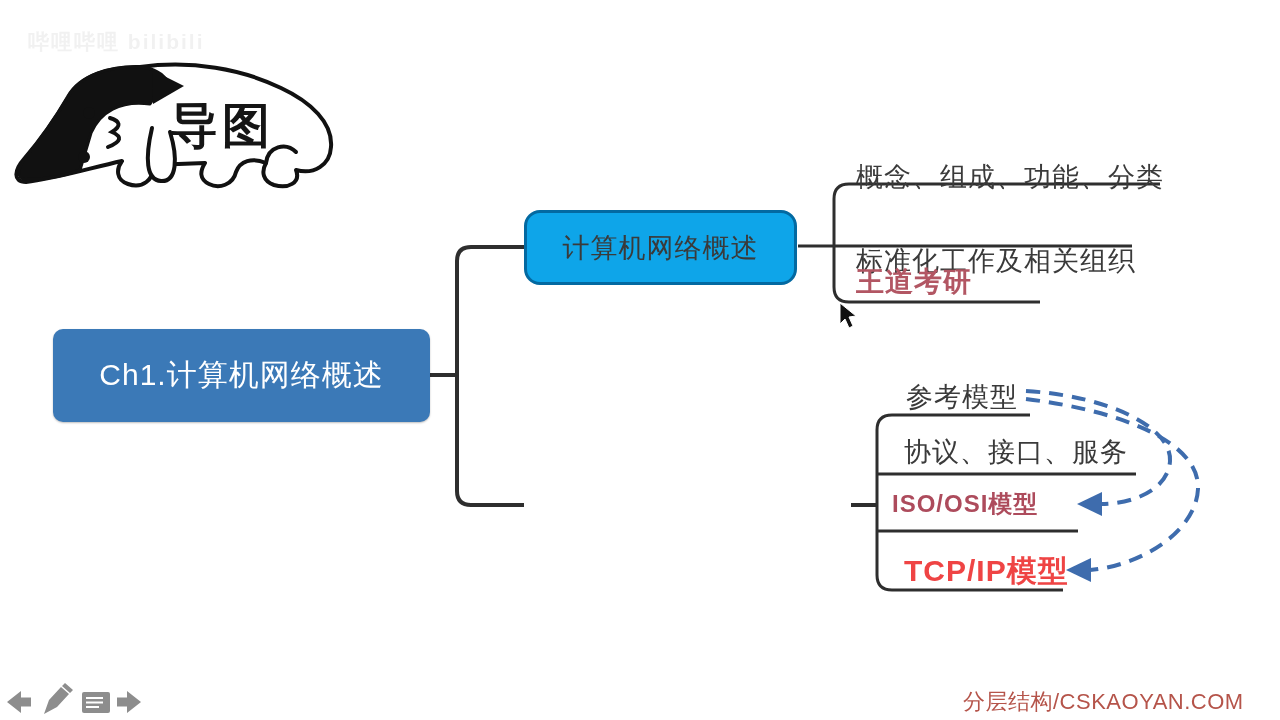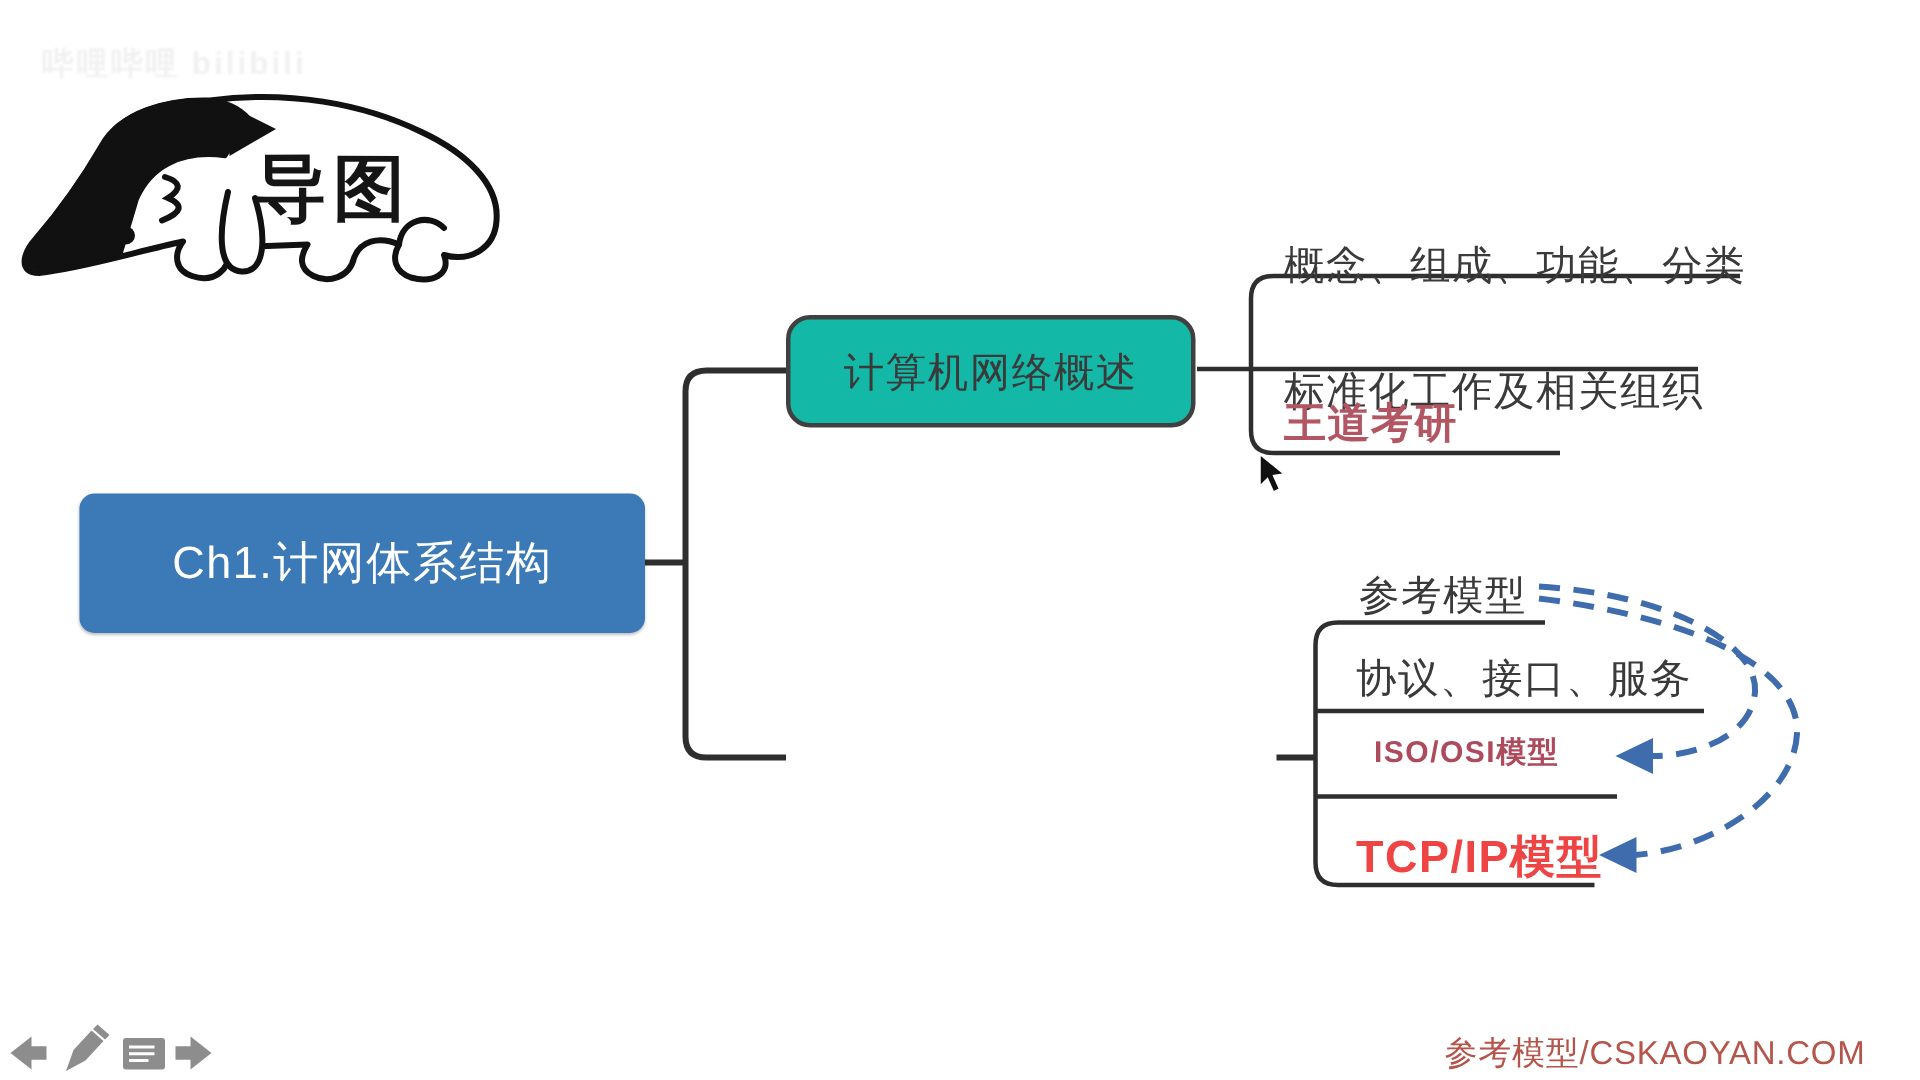--- a/index.html
+++ b/index.html
@@ -28,21 +28,21 @@
     display:flex;align-items:center;justify-content:center;
     box-sizing:border-box;white-space:nowrap;
   }
   .node-root{
     left:53px;top:329px;width:377px;height:93px;
     background:#3b79b7;border-radius:10px;
     color:#ffffff;font-size:30px;font-weight:500;letter-spacing:1px;
     box-shadow:0 1px 2px rgba(0,0,0,0.25);
   }
   .node-branch{
-    background:#14b8a6;border:3px solid #404040;border-radius:16px;
+    background:#0ea5e9;border:3px solid #0369a1;border-radius:16px;
     color:#3a3a3a;font-size:27px;letter-spacing:1px;
   }
   .node-branch1{left:524px;top:210px;width:273px;height:75px;}
   .node-branch2{left:524px;top:467px;width:326px;height:76px;}
 
   .leaf{font-size:27px;color:#3a3a3a;white-space:nowrap;letter-spacing:1px;}
   .leaf-em{font-weight:bold;}
 
   .wm-bottom{
     left:963px;top:687px;font-size:22px;color:#b5544a;
@@ -131,28 +131,28 @@
       <g>
         <rect x="82" y="692" width="28" height="21" rx="2" fill="#8d8d8d"></rect>
         <path d="M 86 698 L 103 698 M 86 702.5 L 103 702.5 M 86 707 L 99 707" stroke="#ffffff" stroke-width="2" fill="none"></path>
       </g>
       <path d="M 141 702 L 127 691 L 127 697.5 L 117 697.5 L 117 706.5 L 127 706.5 L 127 713 Z"></path>
     </g>
   </svg>
 
   <div class="abs doodle-label">导图</div>
 
-  <div class="abs node node-root">Ch1.计网体系结构</div>
+  <div class="abs node node-root">Ch1.计算机网络概述</div>
 
   <div class="abs node node-branch node-branch1">计算机网络概述</div>
 
   <div class="abs leaf" style="left:856px;top:159px;">概念、组成、功能、分类</div>
   <div class="abs leaf" style="left:856px;top:207px;margin-top:36px;">标准化工作及相关组织</div>
   <div class="abs leaf leaf-em" style="left:856px;top:263px;font-size:28px;color:#b25663;">王道考研</div>
 
   <div class="abs leaf" style="left:906px;top:379px;">参考模型</div>
   <div class="abs leaf" style="left:904px;top:434px;">协议、接口、服务</div>
-  <div class="abs leaf leaf-em" style="left:916px;top:488px;font-size:20px;color:#ad4b5c;">ISO/OSI模型</div>
+  <div class="abs leaf leaf-em" style="left:892px;top:488px;font-size:24px;color:#ad4b5c;">ISO/OSI模型</div>
   <div class="abs leaf leaf-em" style="left:904px;top:551px;font-size:30px;color:#ef4444;">TCP/IP模型</div>
 
-  <div class="abs wm-bottom">参考模型/CSKAOYAN.COM</div>
+  <div class="abs wm-bottom">分层结构/CSKAOYAN.COM</div>
 
 </div>
 
 </body></html>

